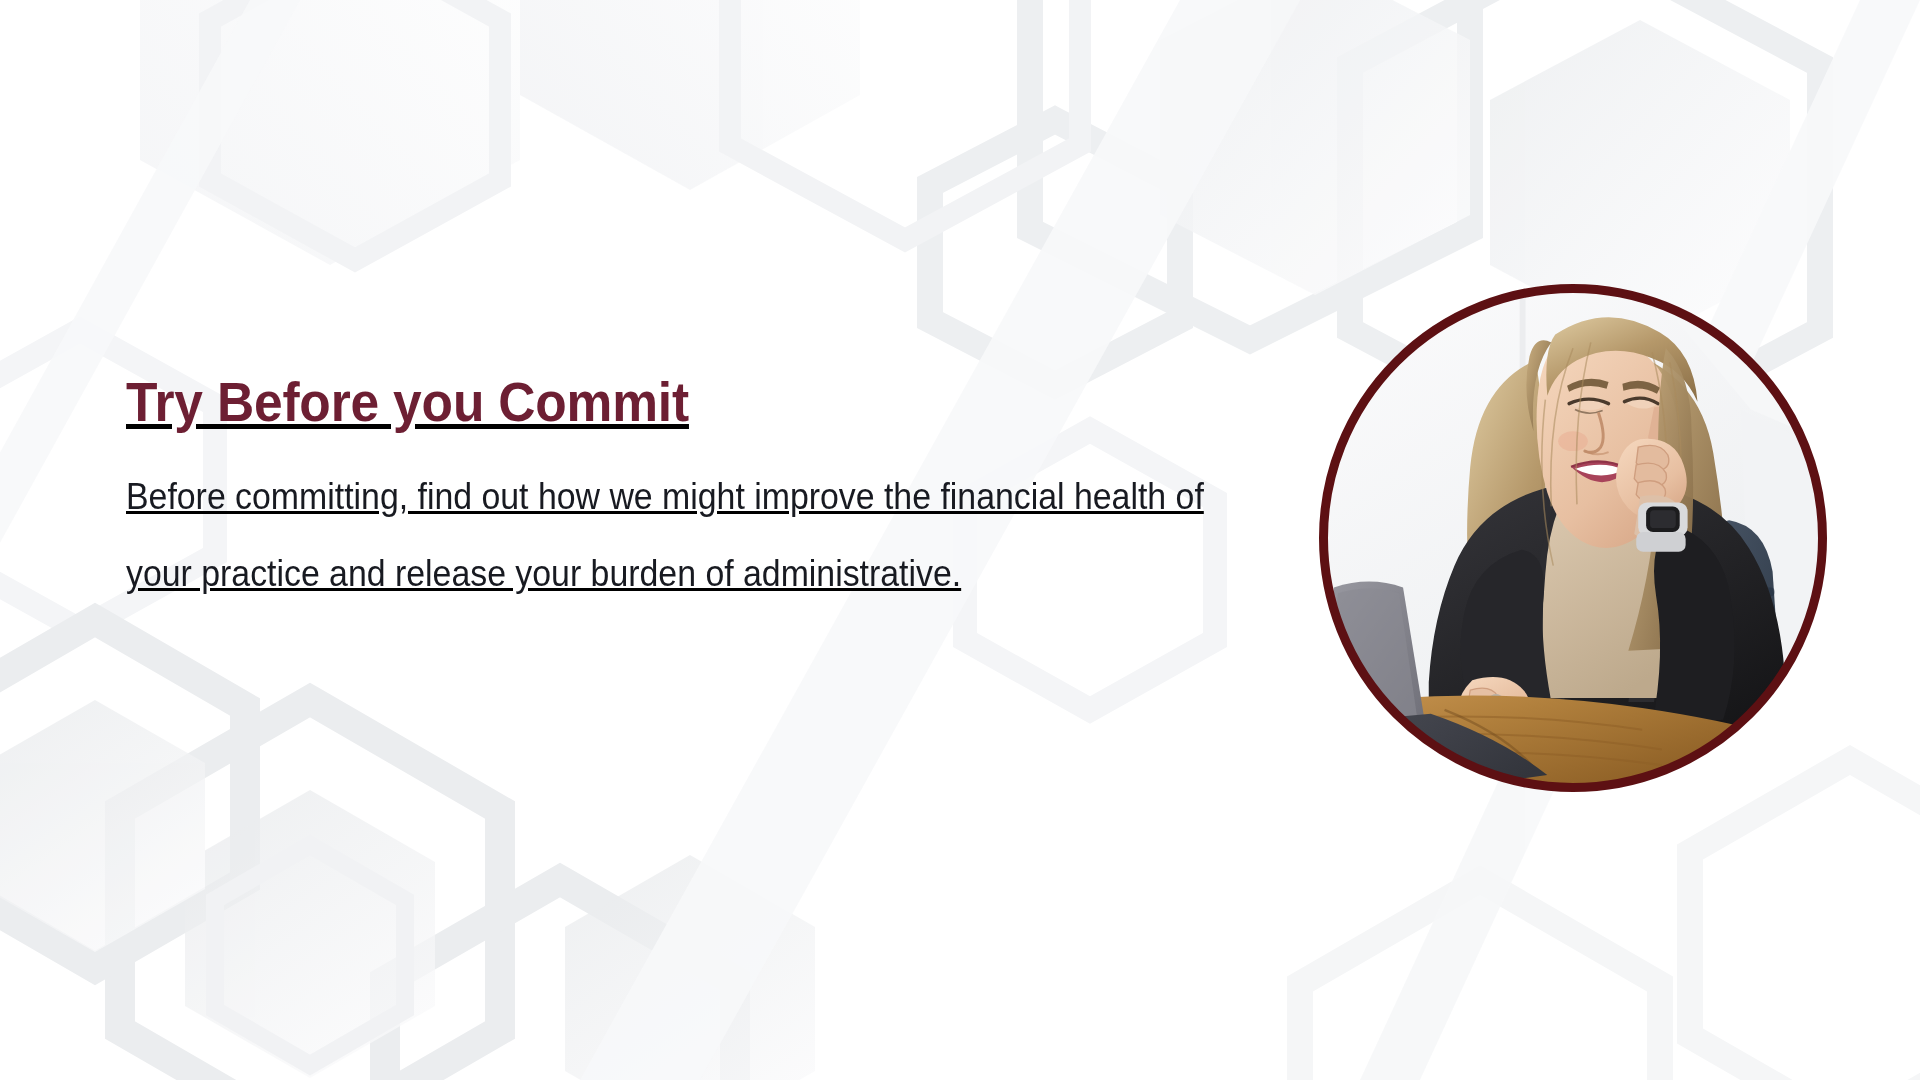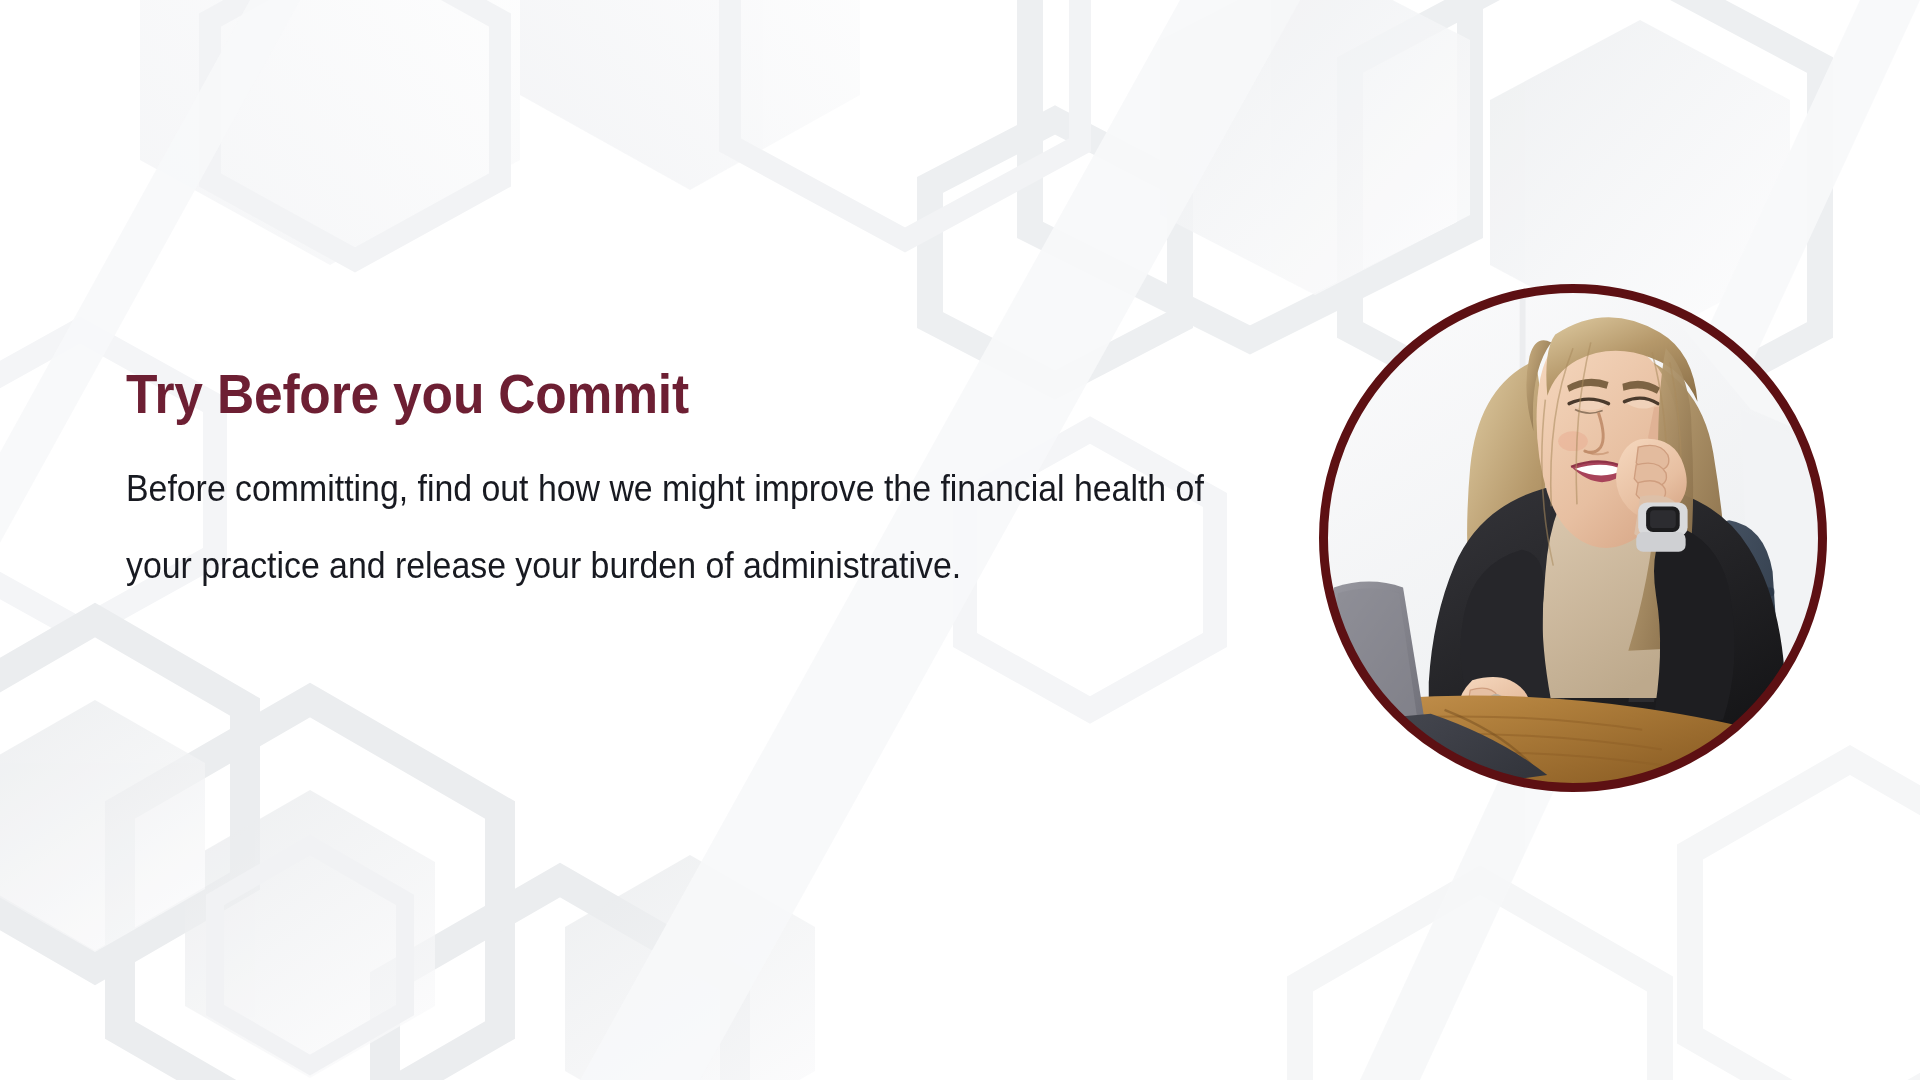--- a/index.html
+++ b/index.html
@@ -24,22 +24,23 @@
     inset: 0;
     width: 1920px;
     height: 1080px;
     pointer-events: none;
   }
 
   
   #text-block {
     position: absolute;
     left: 126px;
-    top: 364px;
+    top: 372px;
     width: 1170px;
+    text-decoration: underline;
   }
 
   #heading {
     margin: 0 0 26px 0;
     font-family: "Liberation Sans Narrow", "Liberation Sans", sans-serif;
     font-weight: 700;
     font-size: 56px;
     line-height: 1.08;
     letter-spacing: -0.2px;
     color: #6d1f33;

